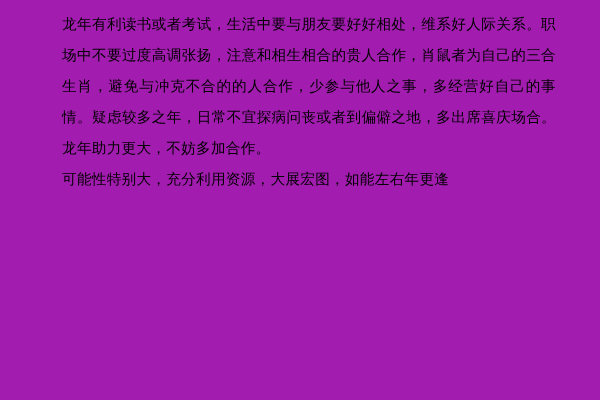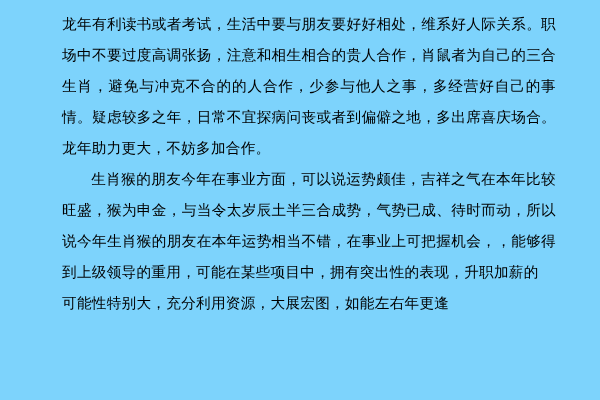--- a/index.html
+++ b/index.html
@@ -10,21 +10,21 @@
   body {
     width: 600px;
     height: 400px;
     overflow: hidden;
     font-family: "DejaVu Sans", "Liberation Sans", sans-serif;
   }
   .page {
     position: relative;
     width: 600px;
     height: 400px;
-    background: #7dd3fc;
+    background: #a21caf;
     box-sizing: border-box;
     padding: 8px 44px 0 62px;
     overflow: hidden;
   }
   .doc-body {
     font-size: 14.6px;
     line-height: 31px;
     color: #000000;
     text-align: justify;
     text-justify: inter-ideograph;
@@ -49,16 +49,15 @@
   .clip-last {
     overflow: hidden;
   }
 </style>
 </head>
 <body>
 
 <div class="page">
   <div class="doc-body">
     <p class="para">龙年有利读书或者考试，生活中要与朋友要好好相处，维系好人际关系。职场中不要过度高调张扬，注意和相生相合的贵人合作，肖鼠者为自己的三合生肖，避免与冲克不合的的人合作，少参与他人之事，多经营好自己的事情。疑虑较多之年，日常不宜探病问丧或者到偏僻之地，多出席喜庆场合。龙年助力更大，不妨多加合作。</p>
-    <p class="para para-indent">生肖猴的朋友今年在事业方面，可以说运势颇佳，吉祥之气在本年比较旺盛，猴为申金，与当令太岁辰土半三合成势，气势已成、待时而动，所以说今年生肖猴的朋友在本年运势相当不错，在事业上可把握机会，，能够得到上级领导的重用，可能在某些项目中，拥有突出性的表现，升职加薪的</p>
     <p class="para clip-last">可能性特别大，充分利用资源，大展宏图，如能左右年更逢</p>
   </div>
 </div>
 
 </body></html>

